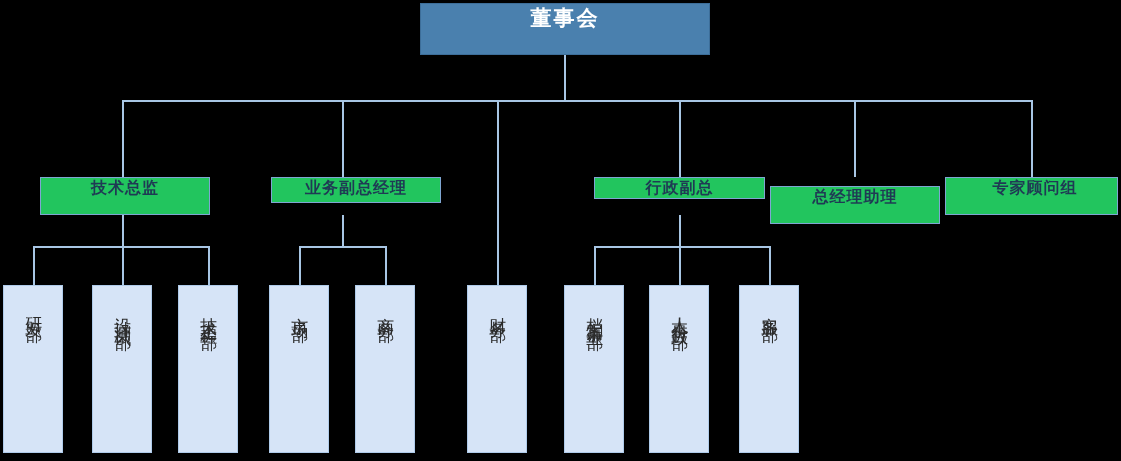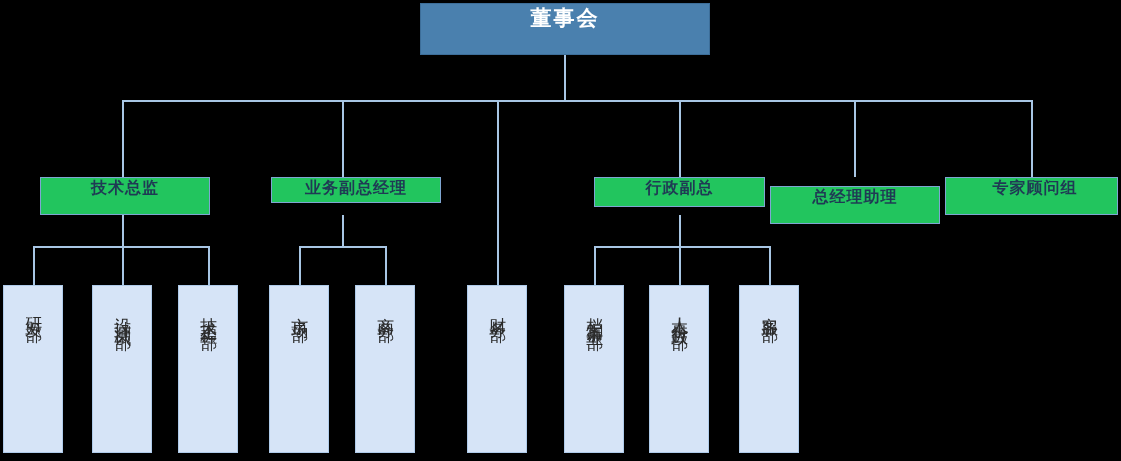--- a/index.html
+++ b/index.html
@@ -107,21 +107,21 @@
   <div class="node level1" style="left:420px; top:3px; width:290px; height:52px;">
     <span>董事会</span>
   </div>
 
   <div class="node level2" style="left:40px;  top:177px; width:170px; height:38px;">
     <span>技术总监</span>
   </div>
   <div class="node level2" style="left:271px; top:177px; width:170px; height:26px;">
     <span>业务副总经理</span>
   </div>
-  <div class="node level2" style="left:594px; top:177px; width:171px; height:30px;font-family:Liberation Mono, monospace;">
+  <div class="node level2" style="left:594px; top:177px; width:171px; height:22px;font-family:Liberation Mono, monospace;">
     <span>行政副总</span>
   </div>
   <div class="node level2" style="left:770px; top:186px; width:170px; height:38px;">
     <span>总经理助理</span>
   </div>
   <div class="node level2" style="left:945px; top:177px; width:173px; height:38px;padding-left:7px;">
     <span>专家顾问组</span>
   </div>
 
   <div class="node level3" style="left:3px;   top:285px; width:60px; height:168px;">

